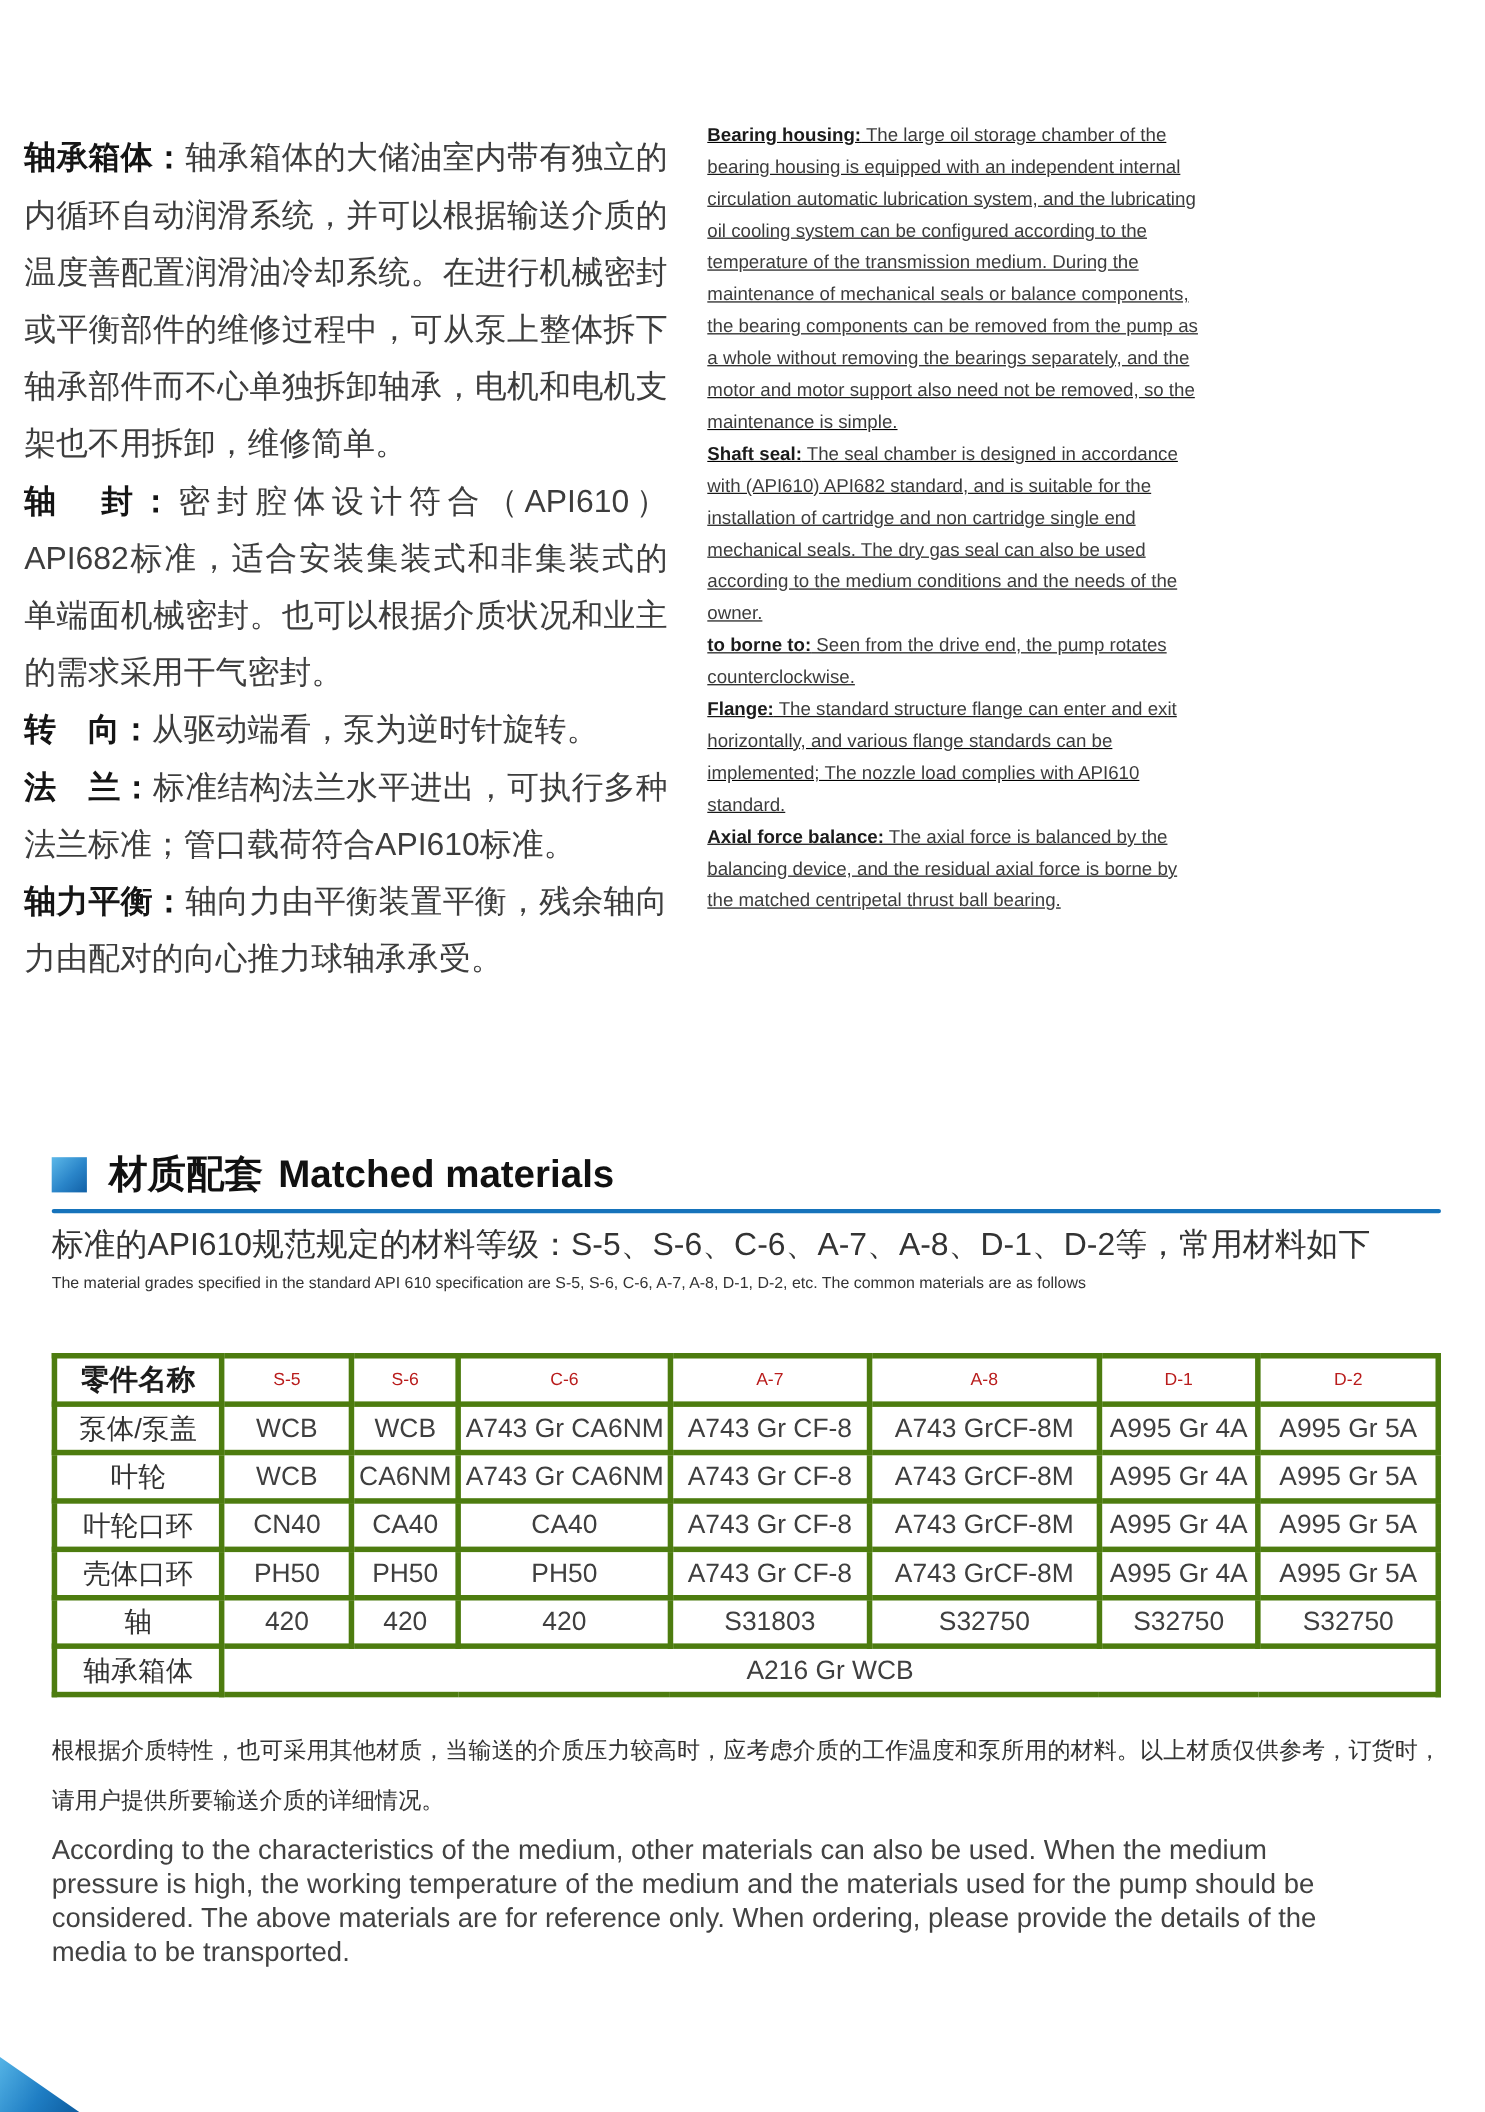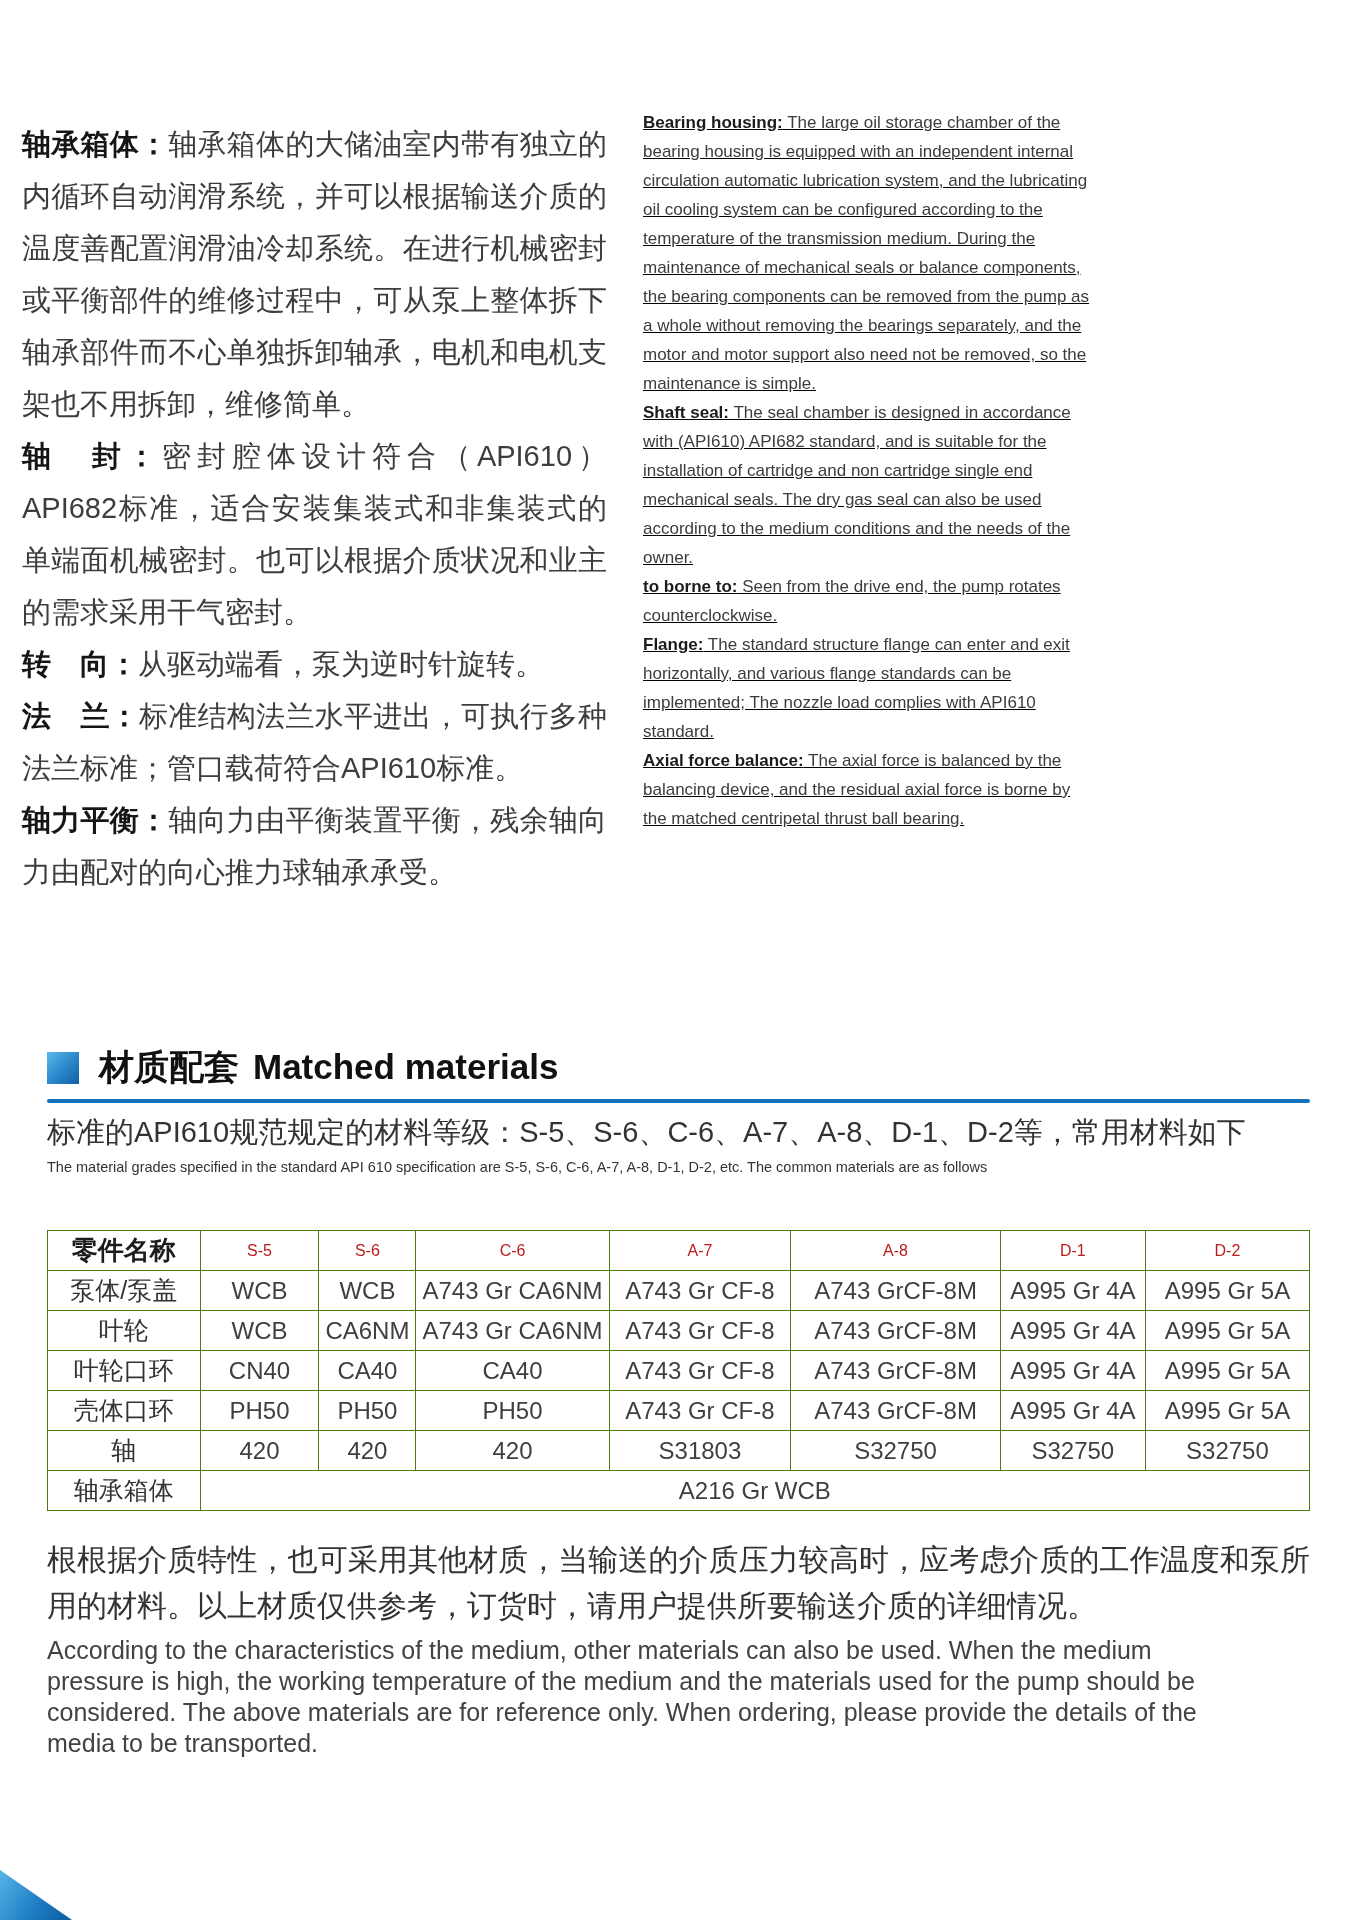--- a/index.html
+++ b/index.html
@@ -28,30 +28,30 @@
   .section-title{font-size:35px;font-weight:700;color:#111;}
   .section-title .ttl-en{margin-left:14px;}
   .blue-rule{height:4px;width:1263px;margin:8px 0 0 47px;background:#1673bb;border-radius:2px;}
   .intro-zh{margin:10px 0 0 47px;width:1263px;font-size:29px;line-height:38px;color:#333;}
   .intro-en{margin:6px 0 0 47px;width:1263px;font-size:14.5px;line-height:20px;color:#333;}
   
   table.materials{
     margin:53px 0 0 47px;width:1263px;border-collapse:collapse;table-layout:fixed;
   }
   table.materials td,table.materials th{
-    border:1px solid #4d7c0f;height:39px;padding:0 4px;
+    border:5px solid #4d7c0f;height:39px;padding:0 4px;
     text-align:center;vertical-align:middle;overflow:hidden;white-space:nowrap;
   }
   table.materials th{font-size:16px;font-weight:400;color:#b91c1c;}
   table.materials th.part-col{font-size:26px;font-weight:700;color:#1c1c1c;}
   table.materials td{font-size:24px;color:#3f3f3f;}
   table.materials td.part-name{font-size:25px;color:#333;}
   
   .note-zh{
-    margin:26px 0 0 47px;width:1263px;font-size:30px;line-height:46px;color:#333;
+    margin:26px 0 0 47px;width:1263px;font-size:21px;line-height:46px;color:#333;
     text-align:justify;text-justify:inter-ideograph;
   }
   .note-en{margin:6px 0 0 47px;width:1185px;font-size:25px;line-height:31px;color:#424242;}
   
   .corner-accent{
     position:absolute;left:0;bottom:0;width:72px;height:50px;
     background:linear-gradient(120deg,#55b4e6 0%,#1f7ec4 55%,#0d5c9f 100%);
     clip-path:polygon(0 0,0 100%,100% 100%);
   }
 </style>

